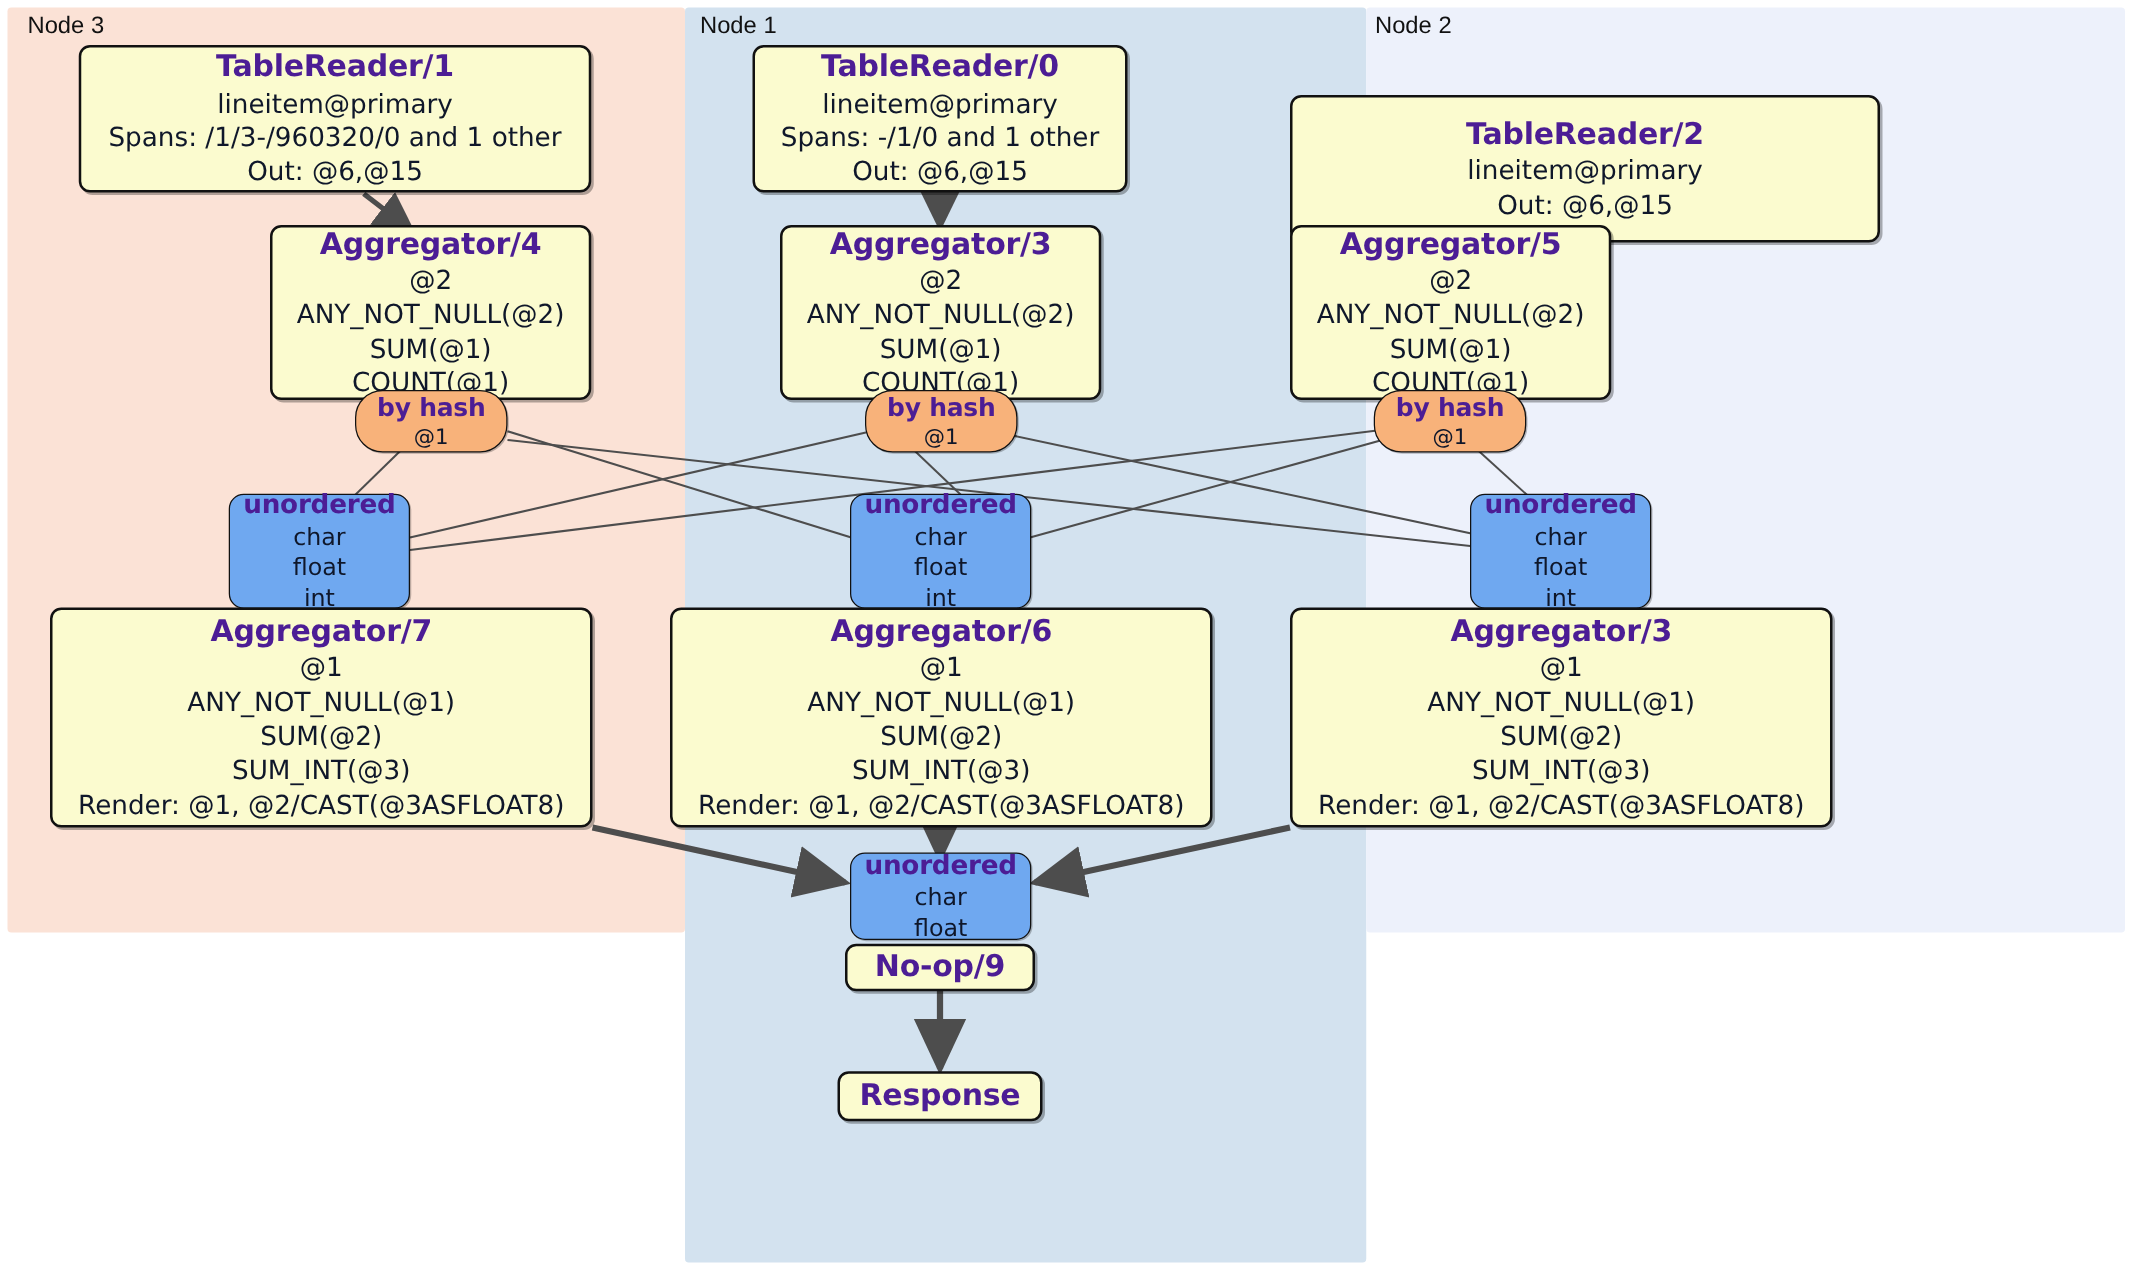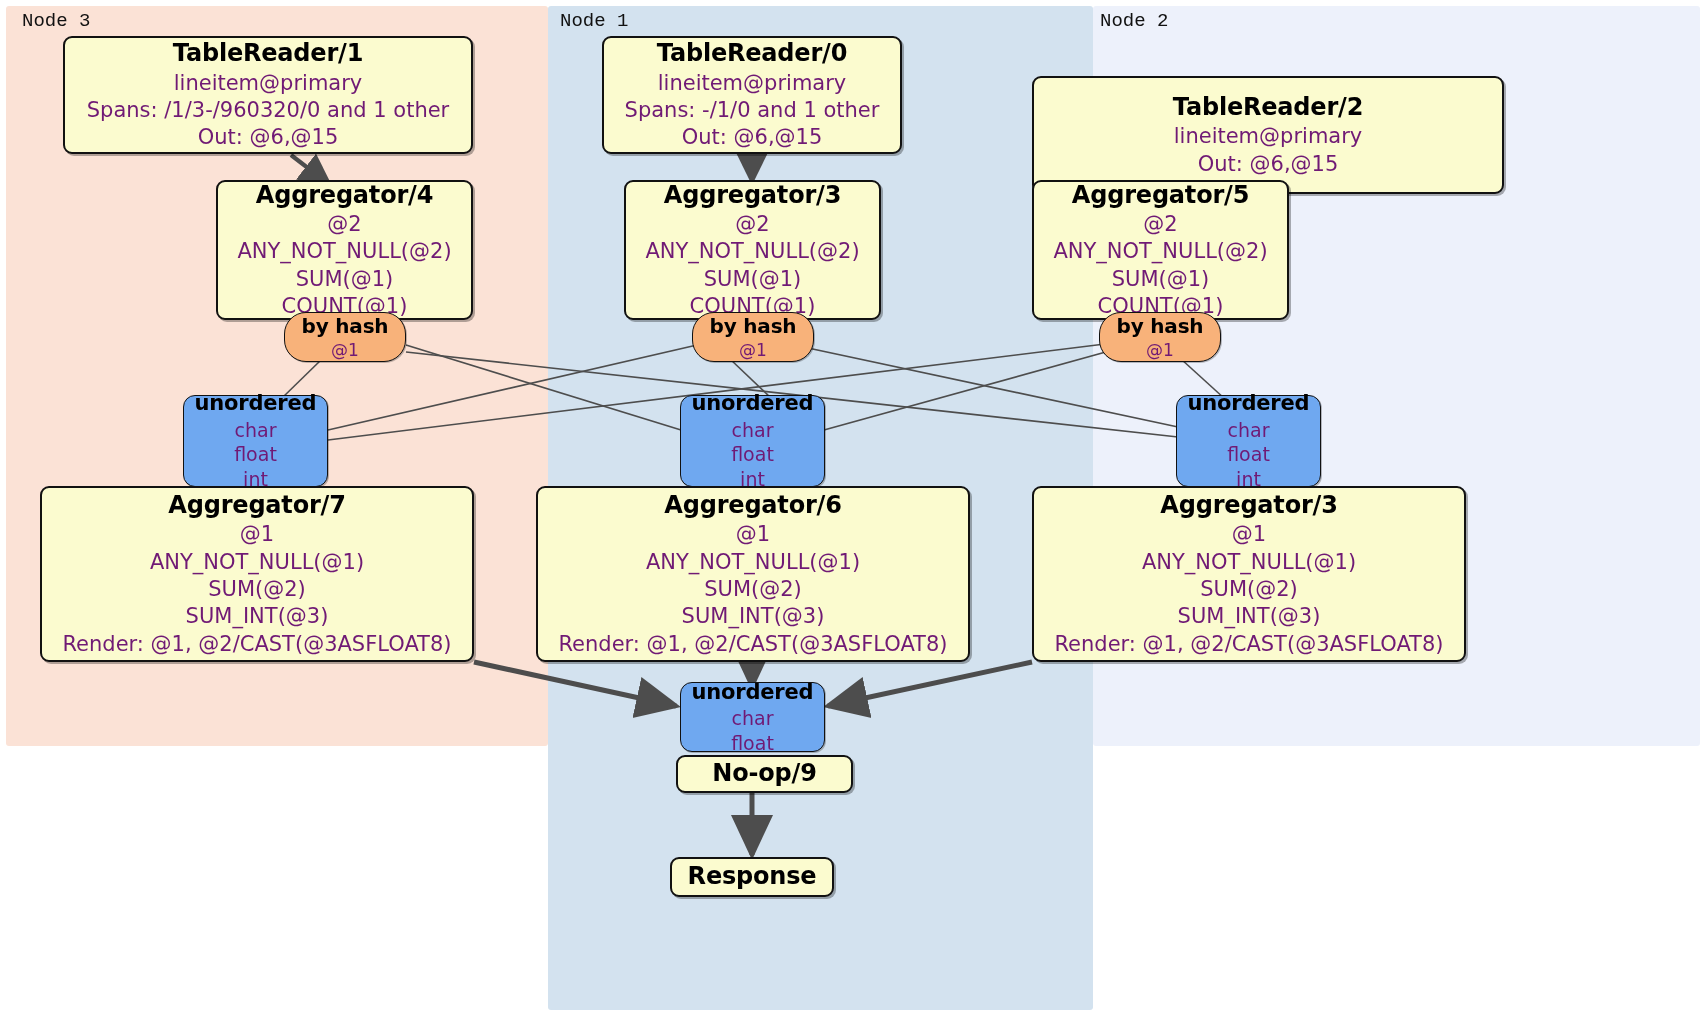--- a/index.html
+++ b/index.html
@@ -7,39 +7,39 @@
   body{
     font-family:"DejaVu Sans","Liberation Sans",sans-serif;
     width:1706px;height:1016px;position:relative;overflow:hidden;
   }
   #stage{position:absolute;left:0;top:0;width:1706px;height:1016px;}
 
   
   .panel{position:absolute;border-radius:3px;}
   .panel-label{
     position:absolute;font-size:19px;color:#111;
-    font-family:Liberation Mono, monospace;
+    font-family:Liberation Sans, sans-serif;
     white-space:nowrap;
   }
 
   
   #edges{position:absolute;left:0;top:0;width:1706px;height:1016px;pointer-events:none;}
 
   
   .gbox{
     position:absolute;box-sizing:border-box;
     border:2px solid #111;
     display:flex;flex-direction:column;align-items:center;justify-content:center;
     text-align:center;line-height:1.30;
   }
   .gbox .t{
-    font-weight:bold;font-size:24px;color:#000000;white-space:nowrap;
+    font-weight:bold;font-size:24px;color:#4c1d95;white-space:nowrap;
     letter-spacing:-0.2px;
   }
-  .gbox .l{font-size:21px;color:#701a75;white-space:nowrap;}
+  .gbox .l{font-size:21px;color:#0f172a;white-space:nowrap;}
 
   .proc{
     background:#fbfbcf;border-radius:9px;
     box-shadow:2px 2px 0 rgba(0,0,0,0.30);
   }
   .router{
     background:#f8b27a;border-radius:22px;border:1.5px solid #111;
     box-shadow:1px 1px 0 rgba(0,0,0,0.25);
   }
   .router .t{font-size:20px;}
@@ -168,21 +168,21 @@
     <div class="l">SUM_INT(@3)</div>
     <div class="l">Render: @1, @2/CAST(@3ASFLOAT8)</div>
   </div>
 
   <div class="gbox sync" style="left:680px;top:682px;width:145px;height:70px;">
     <div class="t">unordered</div>
     <div class="l">char</div>
     <div class="l">float</div>
   </div>
 
-  <div class="gbox proc small" style="left:676px;top:755px;width:177px;height:38px;">
+  <div class="gbox proc small" style="left:676px;top:755px;width:152px;height:38px;">
     <div class="t">No-op/9</div>
   </div>
 
   <div class="gbox proc small" style="left:670px;top:857px;width:164px;height:40px;">
     <div class="t">Response</div>
   </div>
 
   <div class="gbox proc" style="left:1032px;top:36px;width:472px;height:118px;margin-top:40px;">
     <div class="t">TableReader/2</div>
     <div class="l">lineitem@primary</div>

